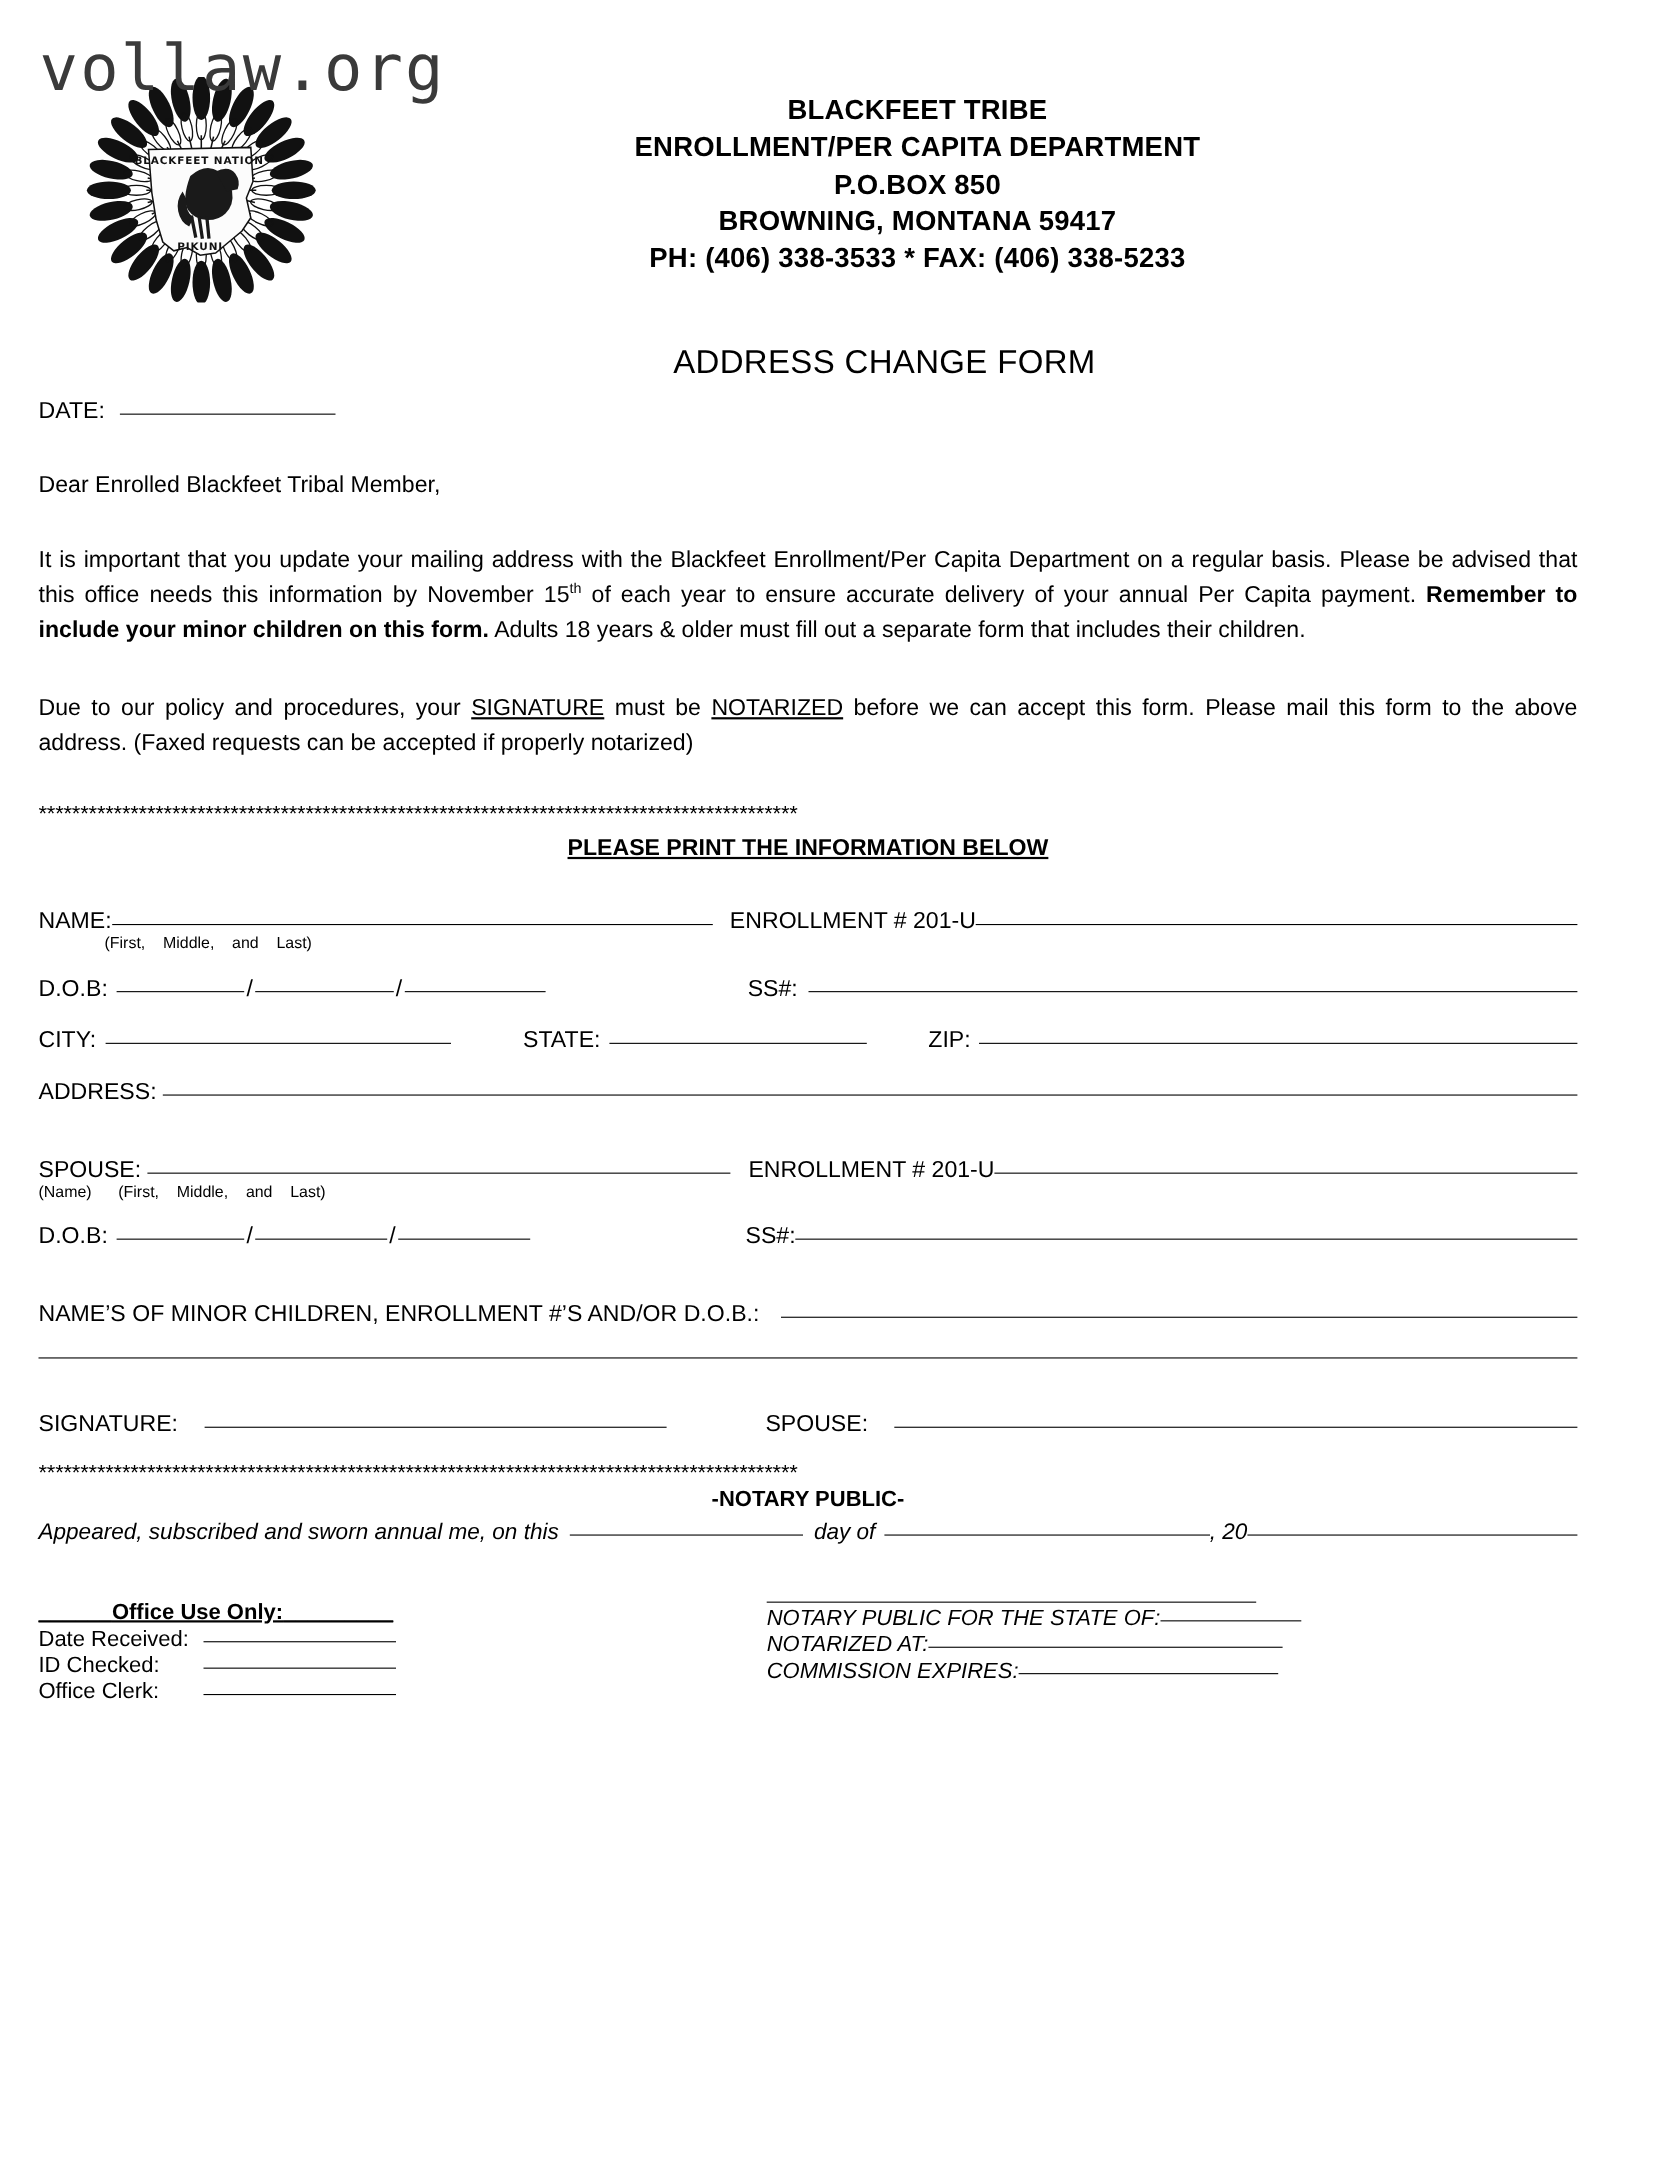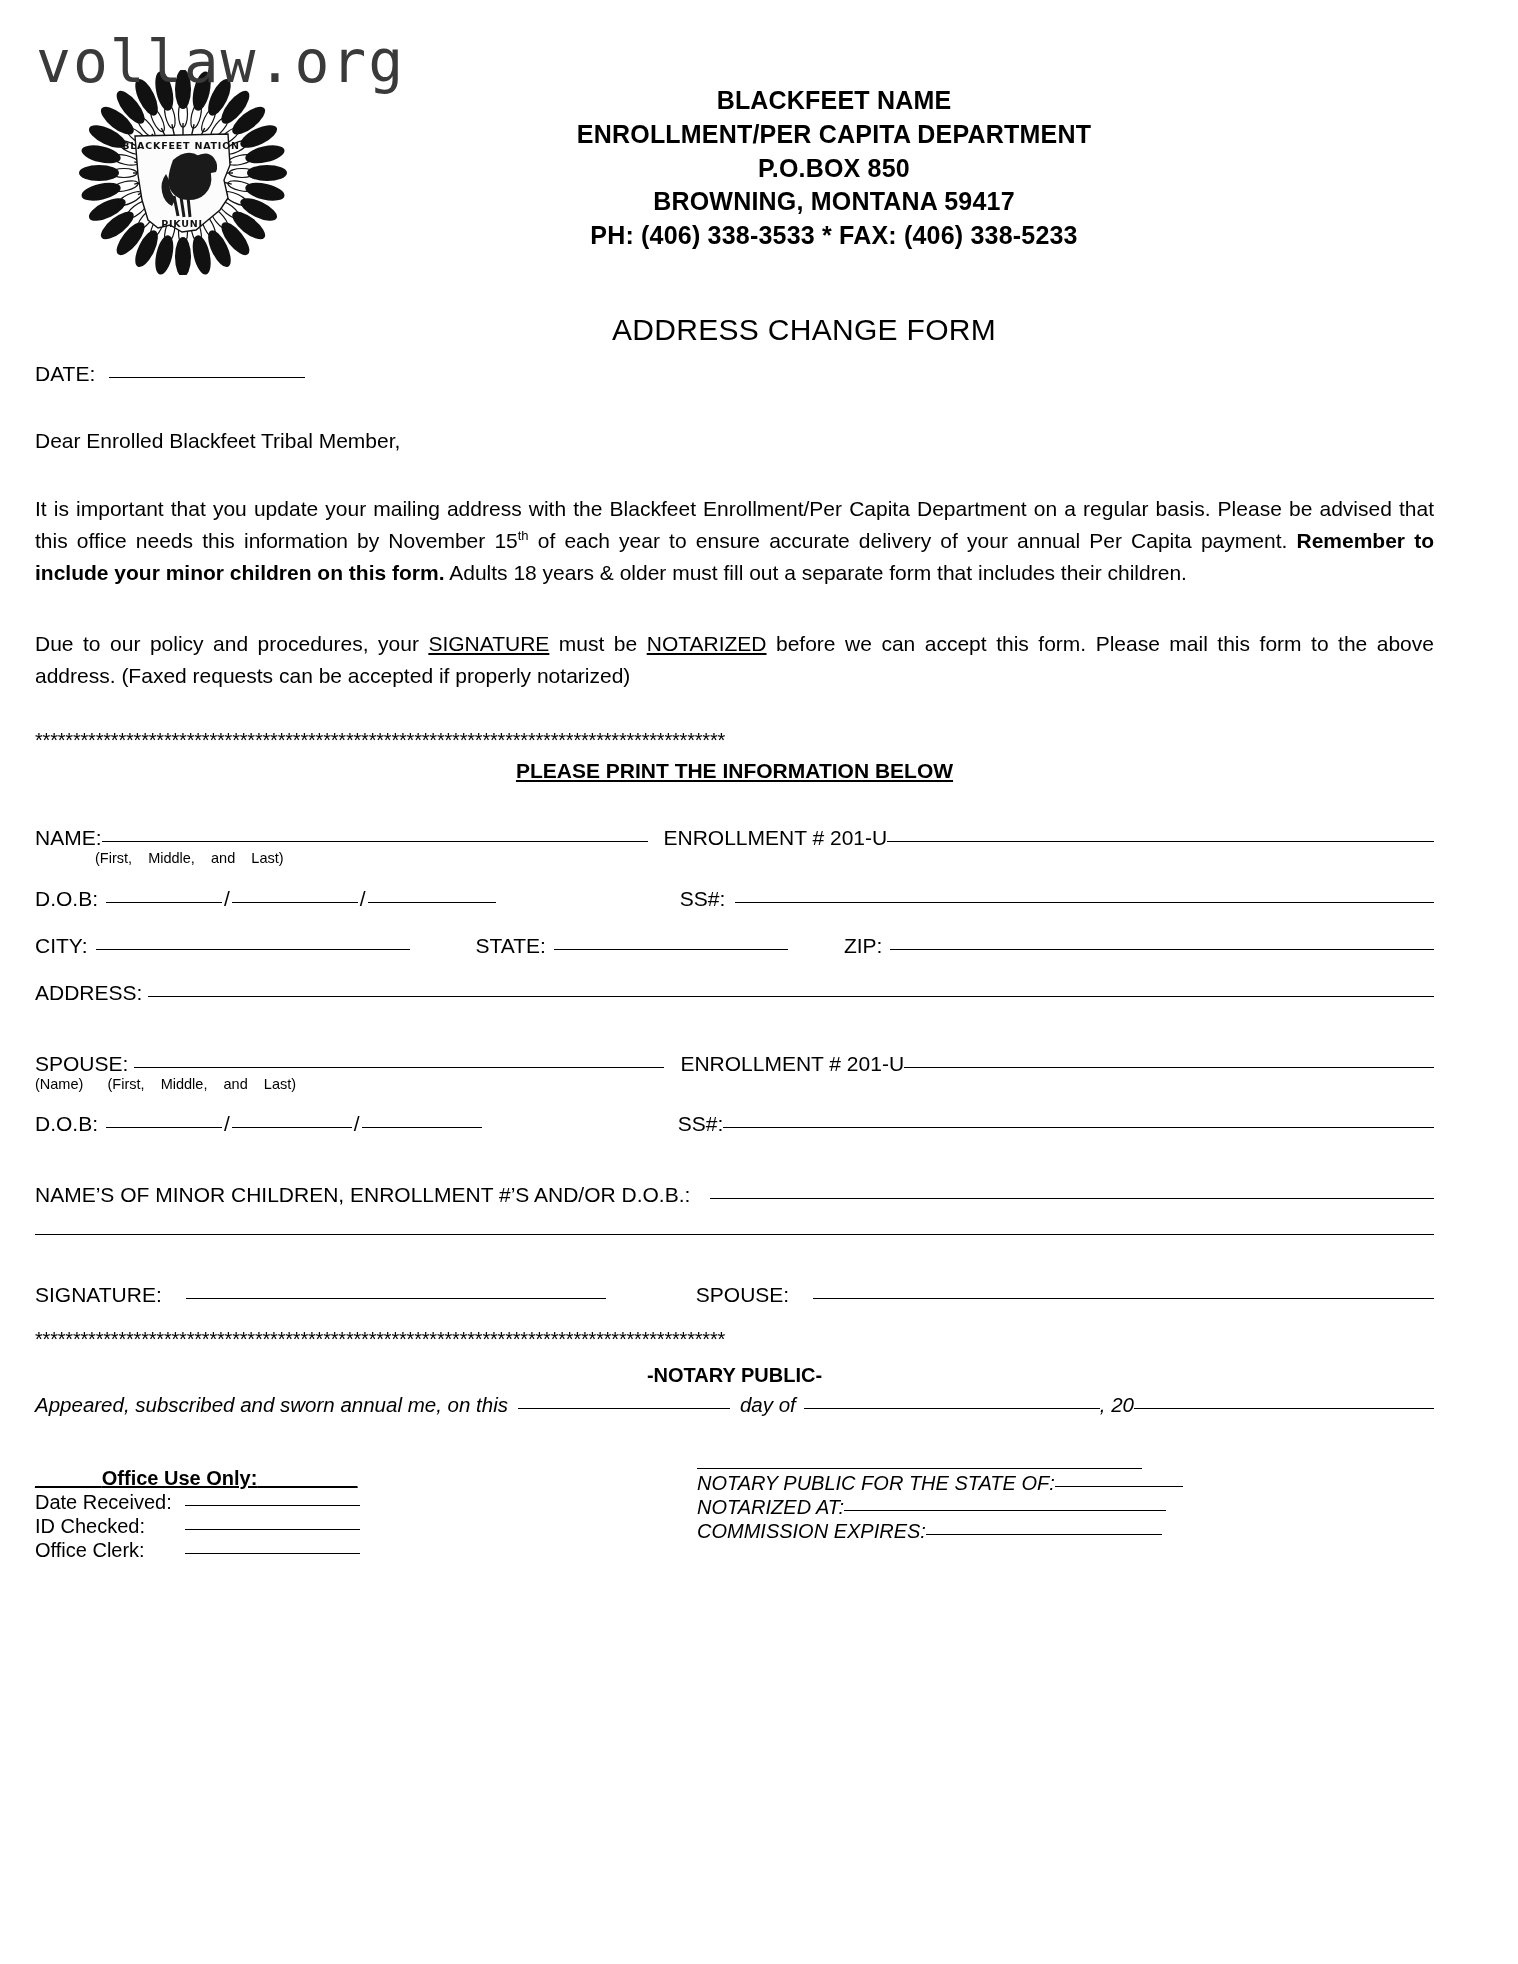--- a/index.html
+++ b/index.html
@@ -156,21 +156,21 @@
   .sec-spouse{ margin-top: 50px; }
   .sec-dob2  { margin-top: 22px; }
   .sec-kids  { margin-top: 50px; }
   .sec-kids2 { margin-top: 32px; }
   .sec-sign  { margin-top: 46px; }
 
   .notary-title {
     text-align: center;
     font-weight: bold;
     font-size: 20px;
-    margin-top: 12px;
+    margin-top: 0;
   }
   .notary-line {
     margin-top: 10px;
     font-style: italic;
     font-size: 20.5px;
     display: flex;
     align-items: baseline;
     white-space: nowrap;
   }
 
@@ -286,21 +286,21 @@
           <path d="M88 104 q-6 8 -4 18 q2 10 10 14 l4 -8 q-8 -6 -6 -16 z"></path>
           <path d="M96 126 l4 20 M103 127 l3 20 M110 127 l2 20" stroke="#1a1a1a" stroke-width="3" fill="none"></path>
           <path d="M118 86 q12 -6 18 2 q5 7 2 14 l-10 2 z"></path>
         </g>
         <text x="103" y="79" text-anchor="middle" font-family="DejaVu Sans, sans-serif" font-size="9.5" font-weight="bold" letter-spacing="0.8" fill="#111">BLACKFEET NATION</text>
         <text x="104" y="157" text-anchor="middle" font-family="DejaVu Sans, sans-serif" font-size="9.5" font-weight="bold" letter-spacing="0.8" fill="#111">PIKUNI</text>
       </svg>
     </div>
 
     <div class="org-block">
-      <div>BLACKFEET NAME</div>
+      <div>BLACKFEET TRIBE</div>
       <div>ENROLLMENT/PER CAPITA DEPARTMENT</div>
       <div>P.O.BOX 850</div>
       <div>BROWNING, MONTANA 59417</div>
       <div>PH: (406) 338-3533 * FAX: (406) 338-5233</div>
     </div>
   </div>
 
   <div class="form-title">ADDRESS CHANGE FORM</div>
 
   <div class="content">

